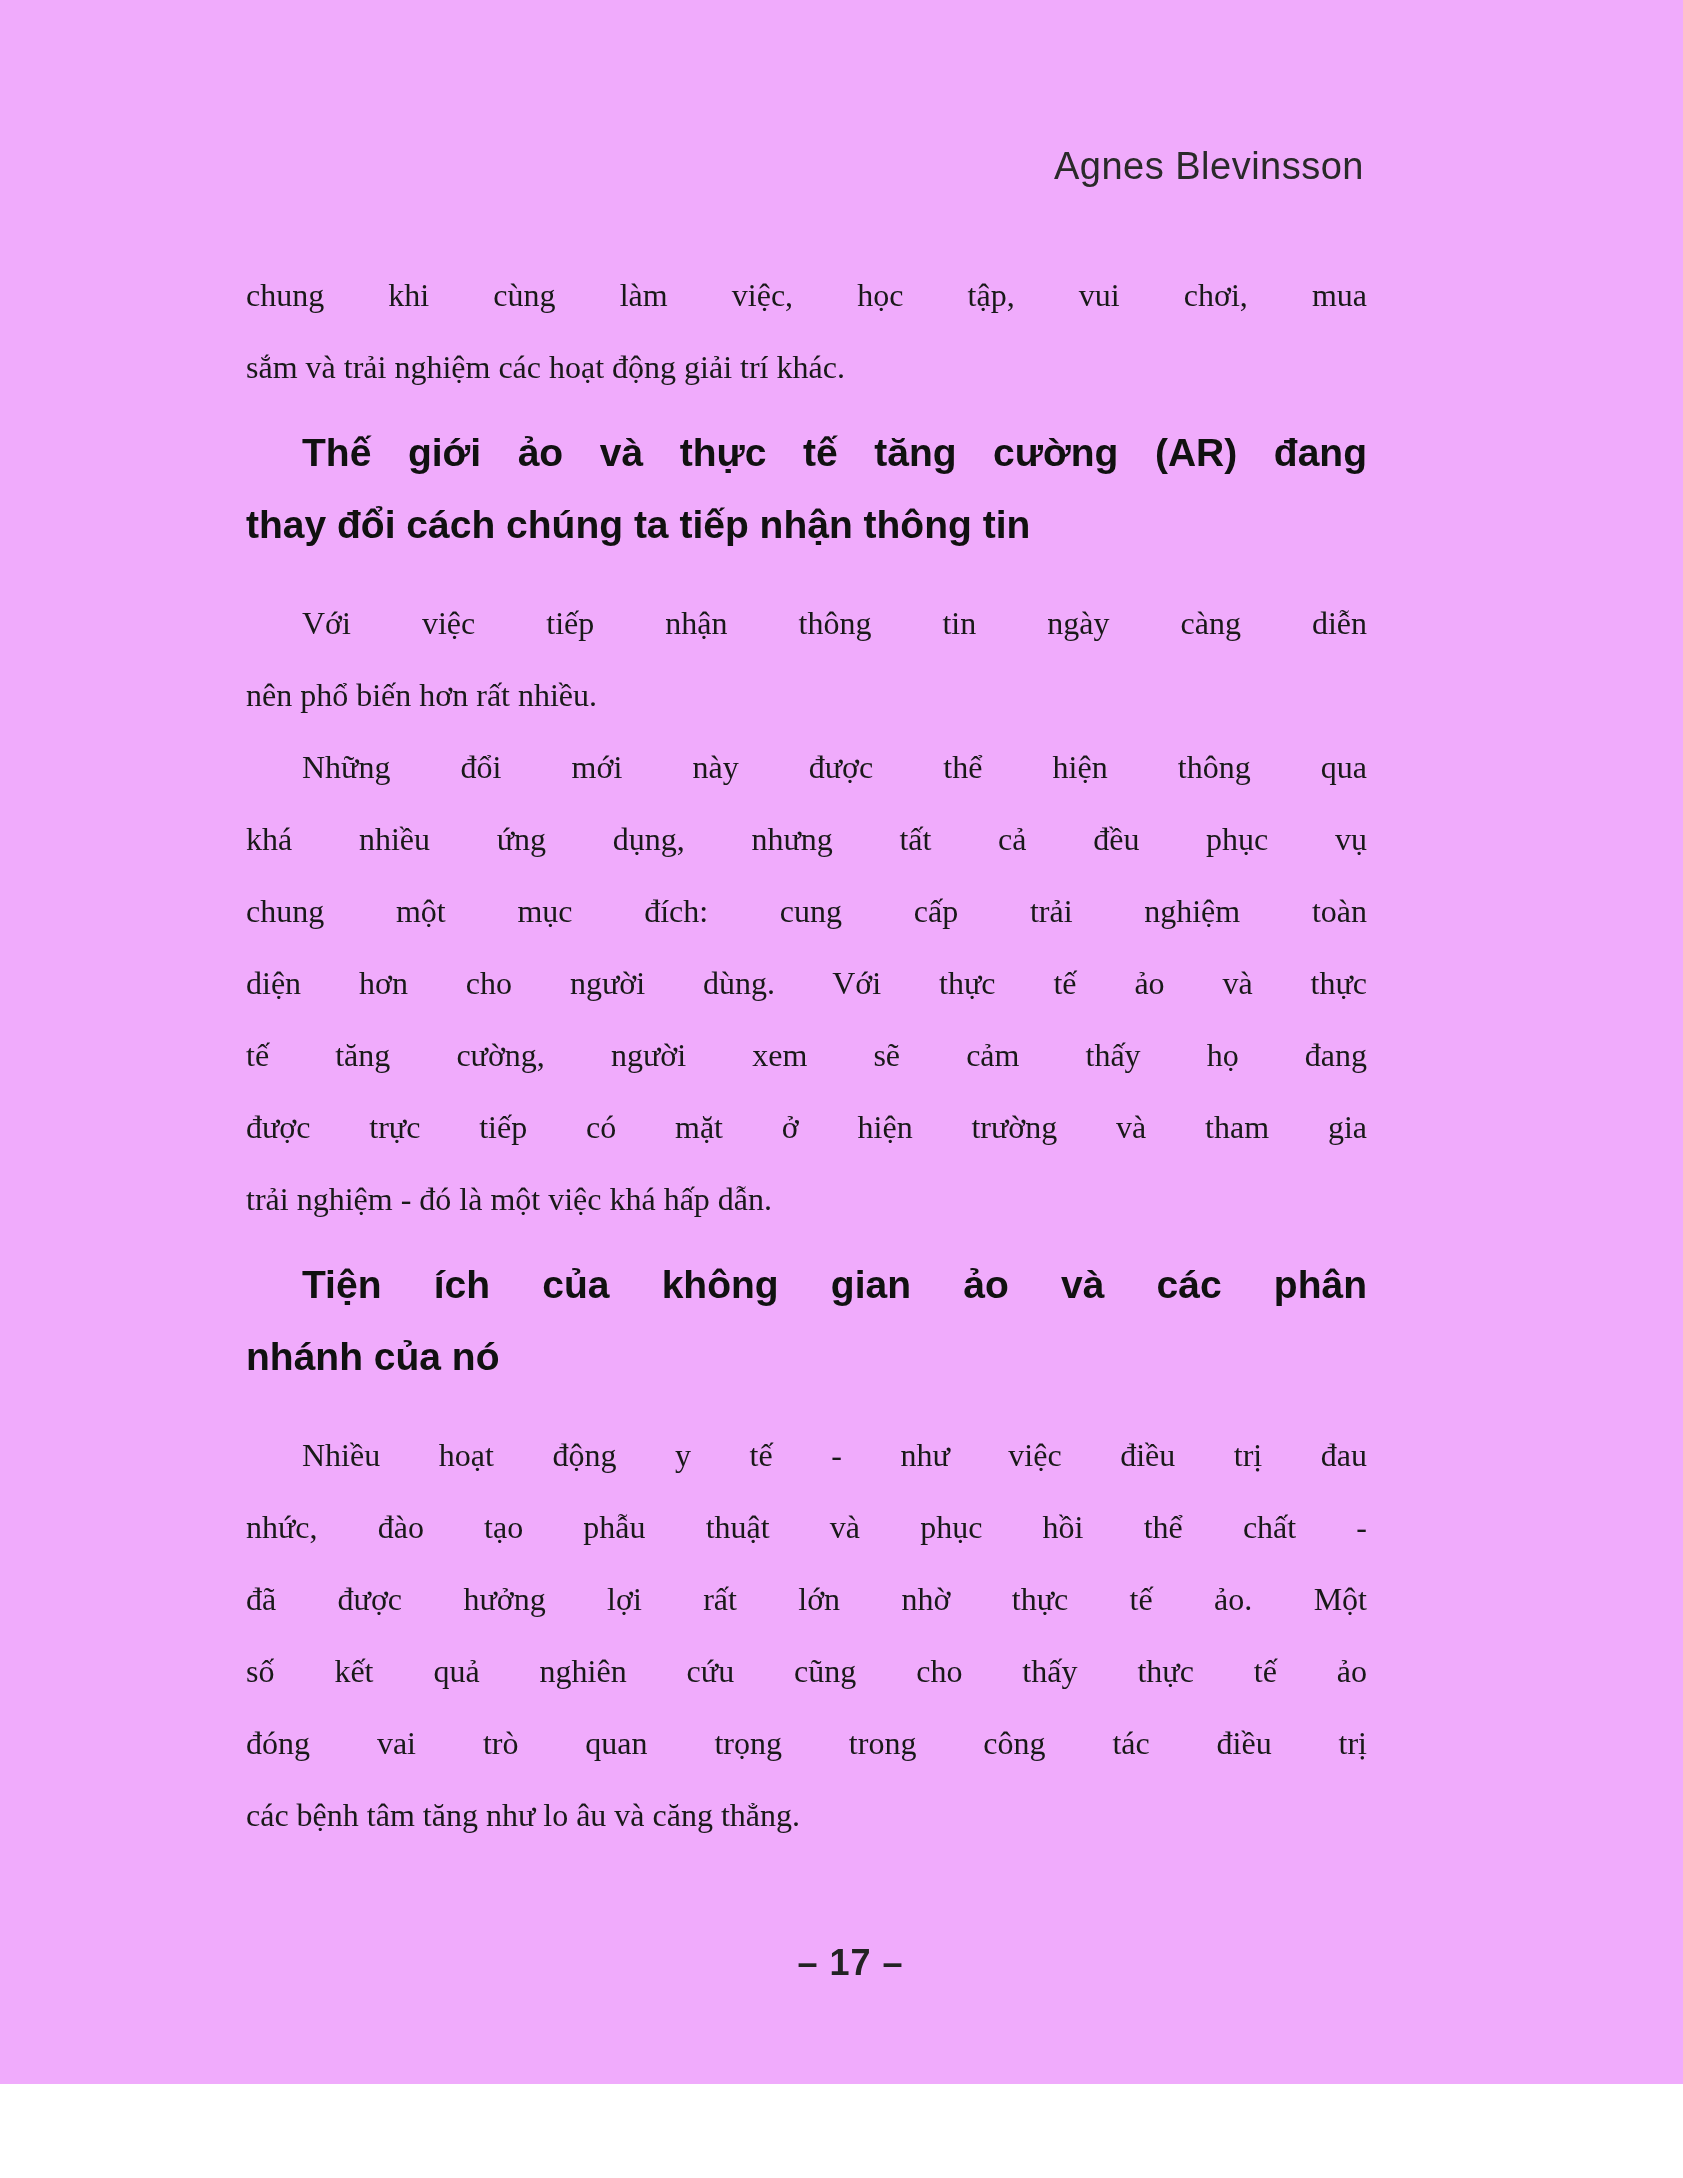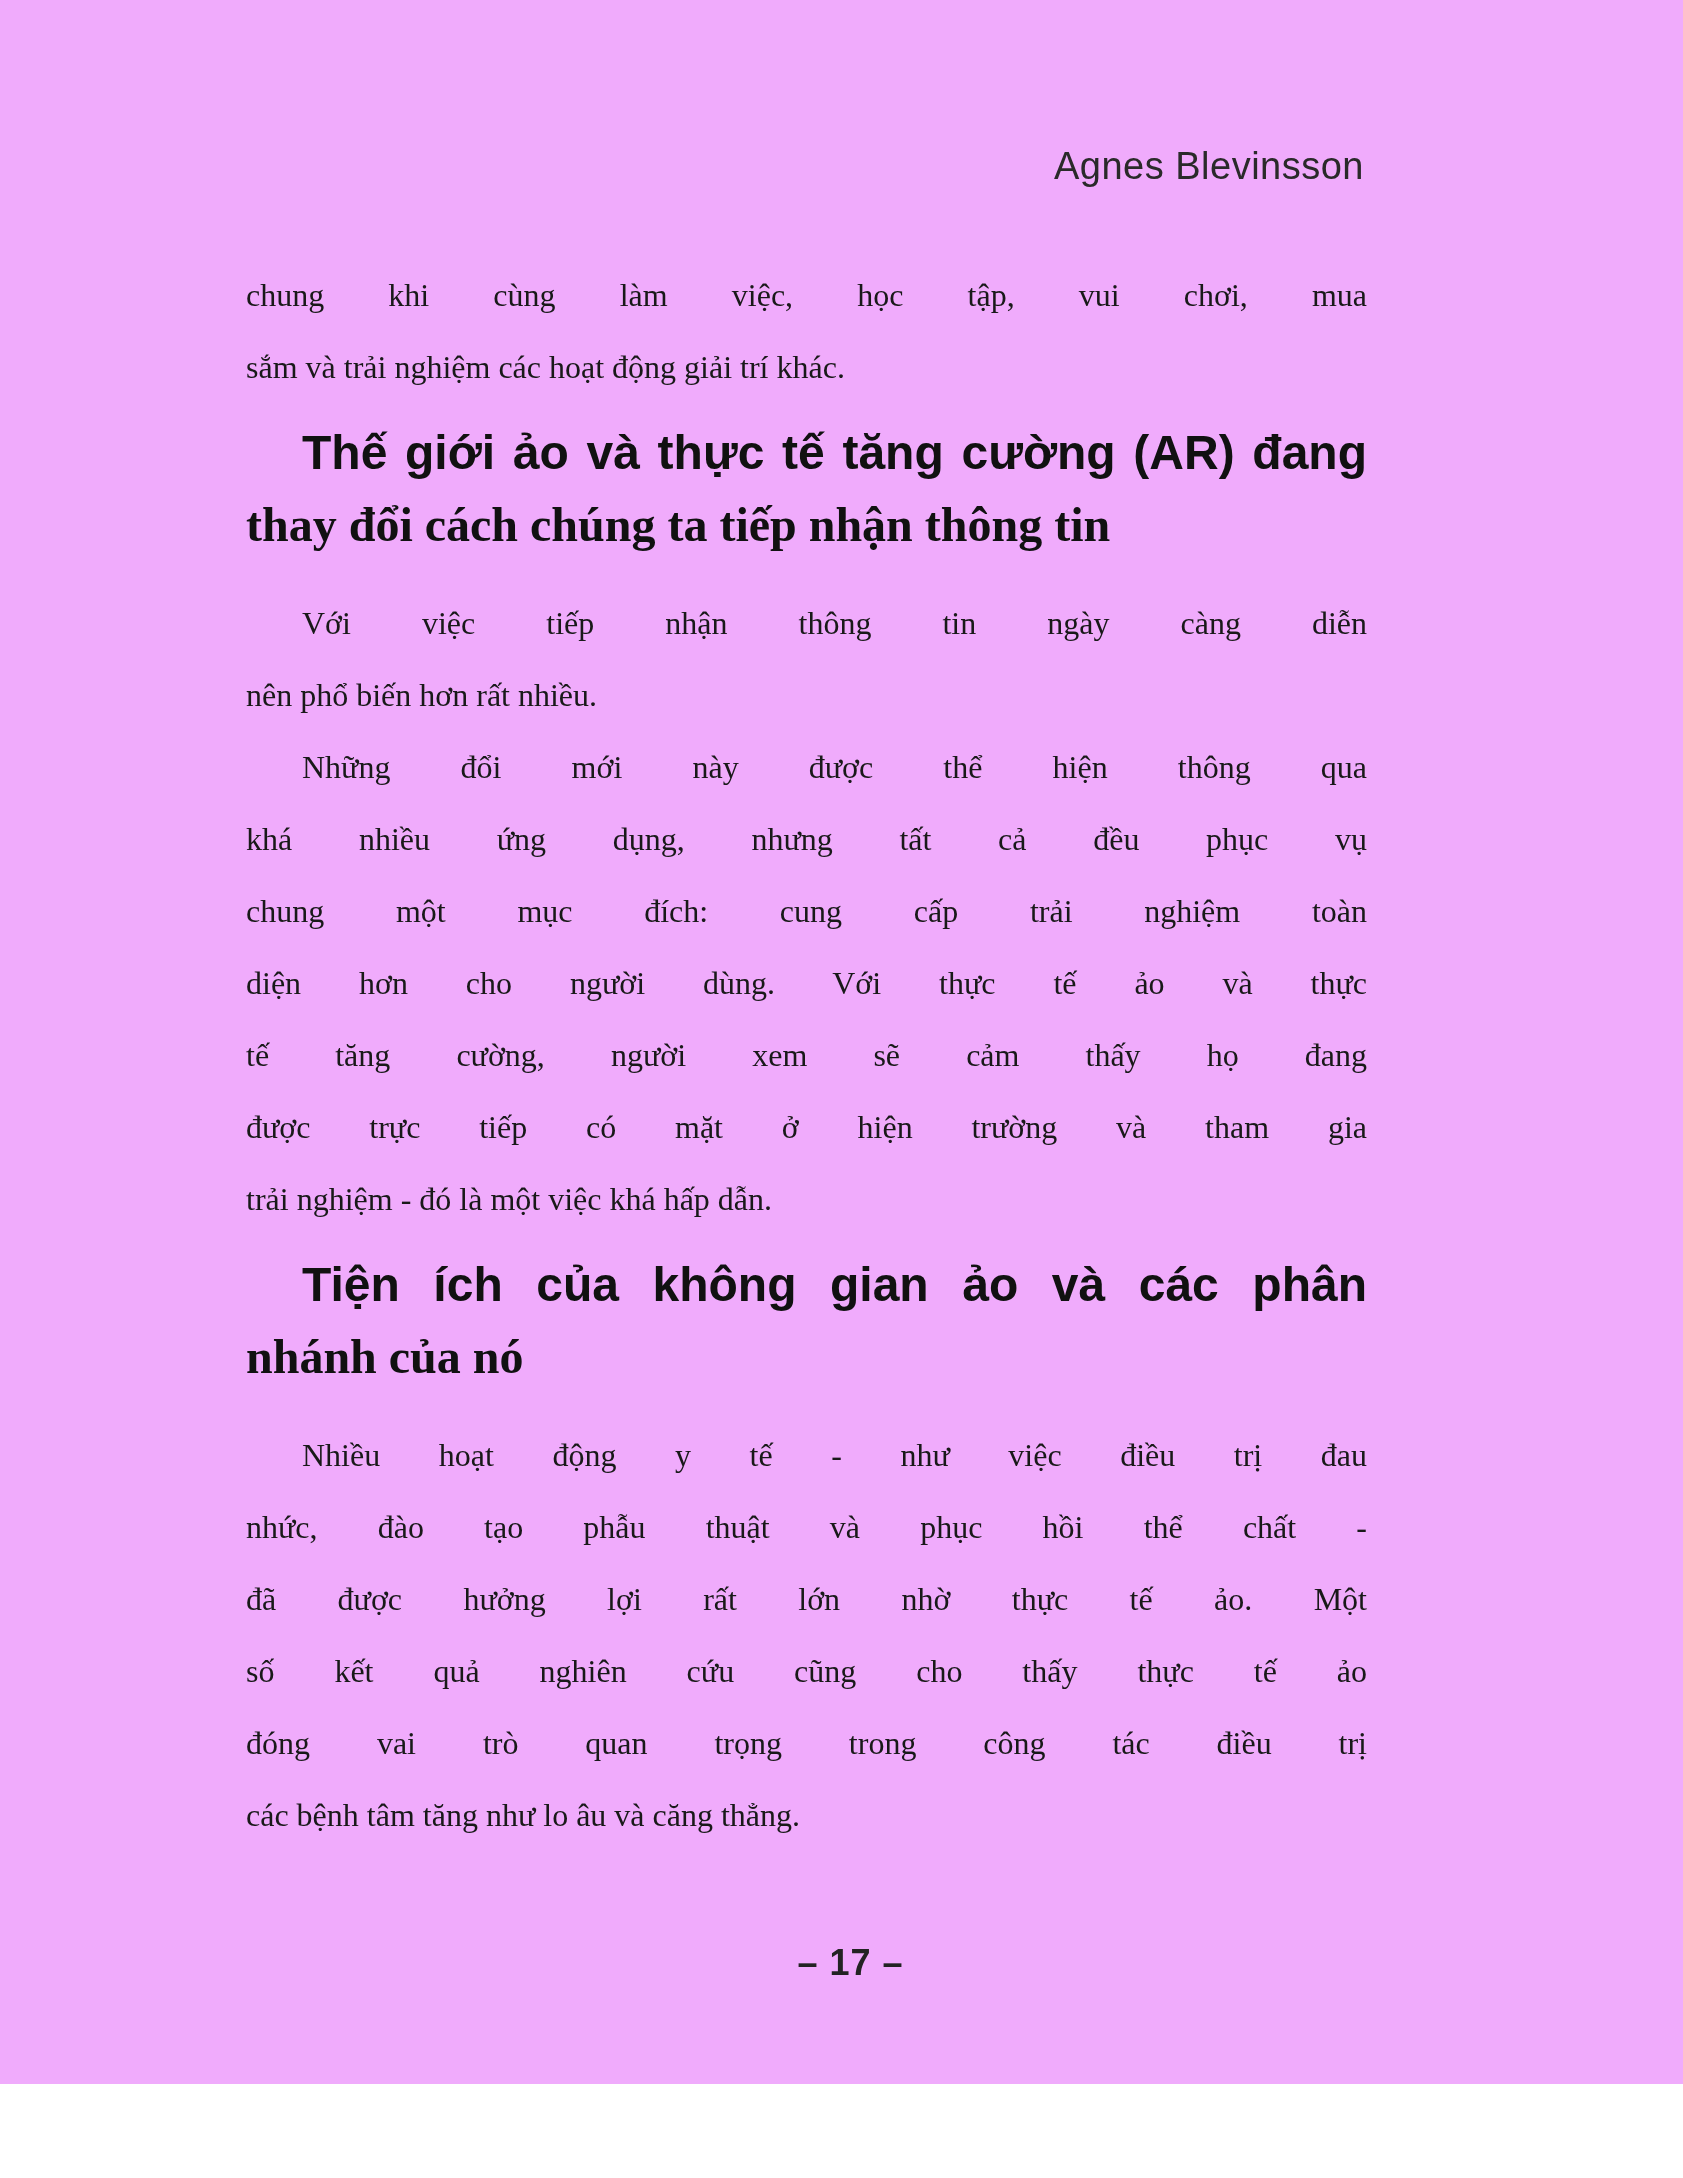--- a/index.html
+++ b/index.html
@@ -35,36 +35,35 @@
     margin: 0;
   }
   .block.paragraph {
     font-family: "Liberation Serif", "DejaVu Serif", serif;
     font-size: 32px;
     color: #191919;
   }
   .block.heading {
     font-family: "Liberation Sans", "DejaVu Sans", sans-serif;
     font-weight: bold;
-    font-size: 48px;
+    font-size: 39px;
     color: #111111;
     margin-top: 14px;
     margin-bottom: 26px;
   }
   .line {
     height: 72px;
     line-height: 72px;
     text-align: justify;
     text-align-last: justify;
     overflow: visible;
   }
   .line.last {
     text-align: right;
     text-align-last: left;
-    font-family: Liberation Serif, serif;
   }
   .line.indent {
     text-indent: 56px;
   }
   .footer-page-number {
     position: absolute;
     top: 1942px;
     left: 9px;
     width: 1683px;
     text-align: center;

